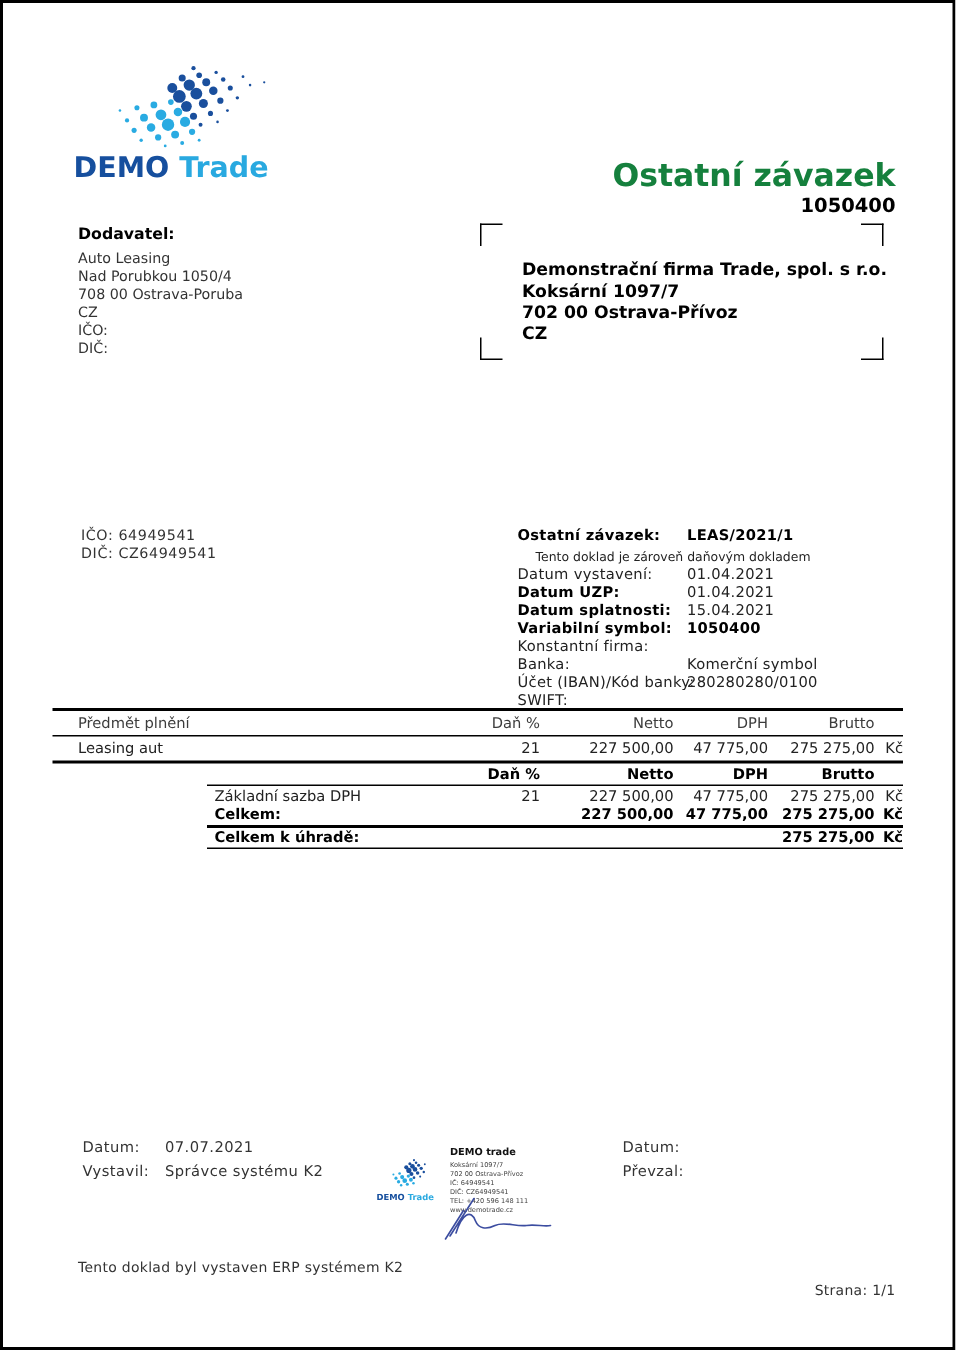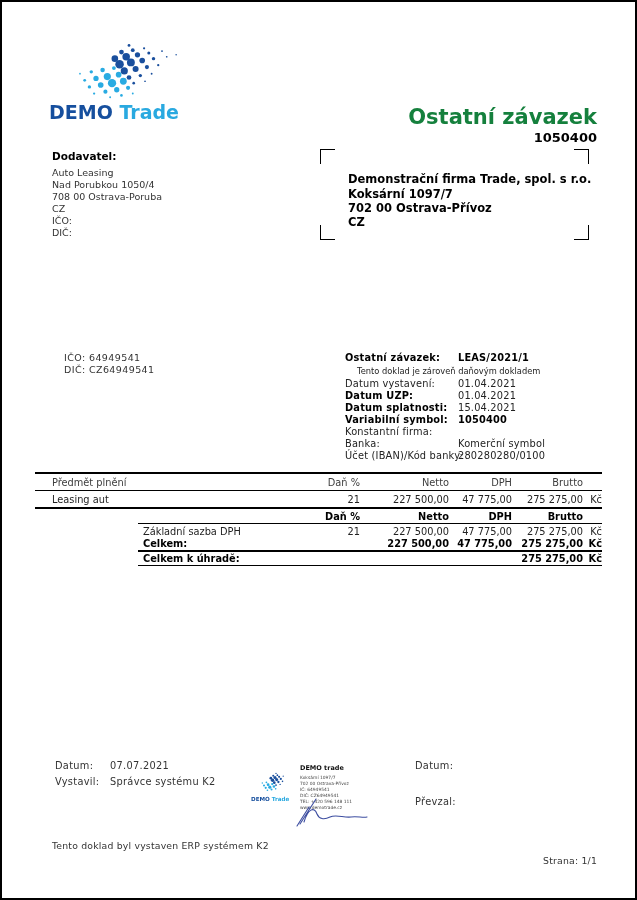--- a/index.html
+++ b/index.html
@@ -21,21 +21,21 @@
   .sup-label{left:50px;top:148px;font-size:10.5px;font-weight:bold;color:#000;}
   .sup-line{left:50px;font-size:9.5px;color:#333;}
   
   .corner{width:14px;height:14px;}
   .c-tl{border-top:1px solid #000;border-left:1px solid #000;}
   .c-tr{border-top:1px solid #000;border-right:1px solid #000;}
   .c-bl{border-bottom:1px solid #000;border-left:1px solid #000;}
   .c-br{border-bottom:1px solid #000;border-right:1px solid #000;}
   .cust-line{left:346px;font-size:11.5px;font-weight:bold;color:#000;}
   
-  .id-line{left:62px;font-size:9.5px;color:#333;letter-spacing:0.4px;}
+  .id-line{left:52px;font-size:9.5px;color:#333;letter-spacing:0.4px;}
   
   .dinfo-label{position:absolute;left:343px;font-size:9.8px;color:#222;letter-spacing:0.2px;}
   .dinfo-value{position:absolute;left:456px;font-size:9.8px;color:#222;letter-spacing:0.2px;}
   .dinfo-note{left:355px;font-size:8.3px;color:#222;}
   .drow{position:absolute;left:0;width:100%;height:12px;}
   
   .rule{position:absolute;background:#000;}
   
   .trow{position:absolute;left:0;width:100%;height:12px;font-size:9.8px;color:#222;}
   .col-subject{position:absolute;left:50px;}
@@ -162,20 +162,24 @@
     <span class="dinfo-value"></span>
   </div>
   <div class="drow" style="top:436px">
     <span class="dinfo-label">Banka:</span>
     <span class="dinfo-value">Komerční symbol</span>
   </div>
   <div class="drow" style="top:448px">
     <span class="dinfo-label">Účet (IBAN)/Kód banky:</span>
     <span class="dinfo-value">280280280/0100</span>
   </div>
+  <div class="drow" style="top:460px">
+    <span class="dinfo-label">SWIFT:</span>
+    <span class="dinfo-value"></span>
+  </div>
 
   <div class="rule" style="left:33px;top:470px;width:567px;height:2px"></div>
   <div class="trow hdr" style="top:475px">
     <span class="col-subject">Předmět plnění</span>
     <span class="col-tax">Daň %</span>
     <span class="col-netto">Netto</span>
     <span class="col-dph">DPH</span>
     <span class="col-brutto">Brutto</span>
   </div>
   <div class="rule" style="left:33px;top:488px;width:567px;height:1px"></div>
@@ -217,21 +221,21 @@
     <span class="col-brutto">275 275,00</span>
     <span class="col-curr">Kč</span>
   </div>
   <div class="rule" style="left:136px;top:563px;width:464px;height:1px"></div>
 
   <span class="sig-label" style="left:53px;top:758px">Datum:</span>
   <span class="sig-value" style="left:108px;top:758px">07.07.2021</span>
   <span class="sig-label" style="left:53px;top:774px">Vystavil:</span>
   <span class="sig-value" style="left:108px;top:774px">Správce systému K2</span>
   <span class="sig-label" style="left:413px;top:758px">Datum:</span>
-  <span class="sig-label" style="left:413px;top:794px">Převzal:</span>
+  <span class="sig-label" style="left:413px;top:774px">Převzal:</span>
 
   <svg class="abs" style="left:253px;top:768px" width="42" height="24" viewBox="0 0 120 70">
     <g fill="#1a4f9d">
       <circle cx="60" cy="10" r="2"></circle>
         <circle cx="52" cy="17" r="3"></circle>
         <circle cx="64" cy="15" r="2.5"></circle>
       <circle cx="45" cy="24" r="4"></circle>
         <circle cx="57" cy="22" r="4.5"></circle>
         <circle cx="69" cy="20" r="3"></circle>
       <circle cx="81" cy="18" r="1.8"></circle>

